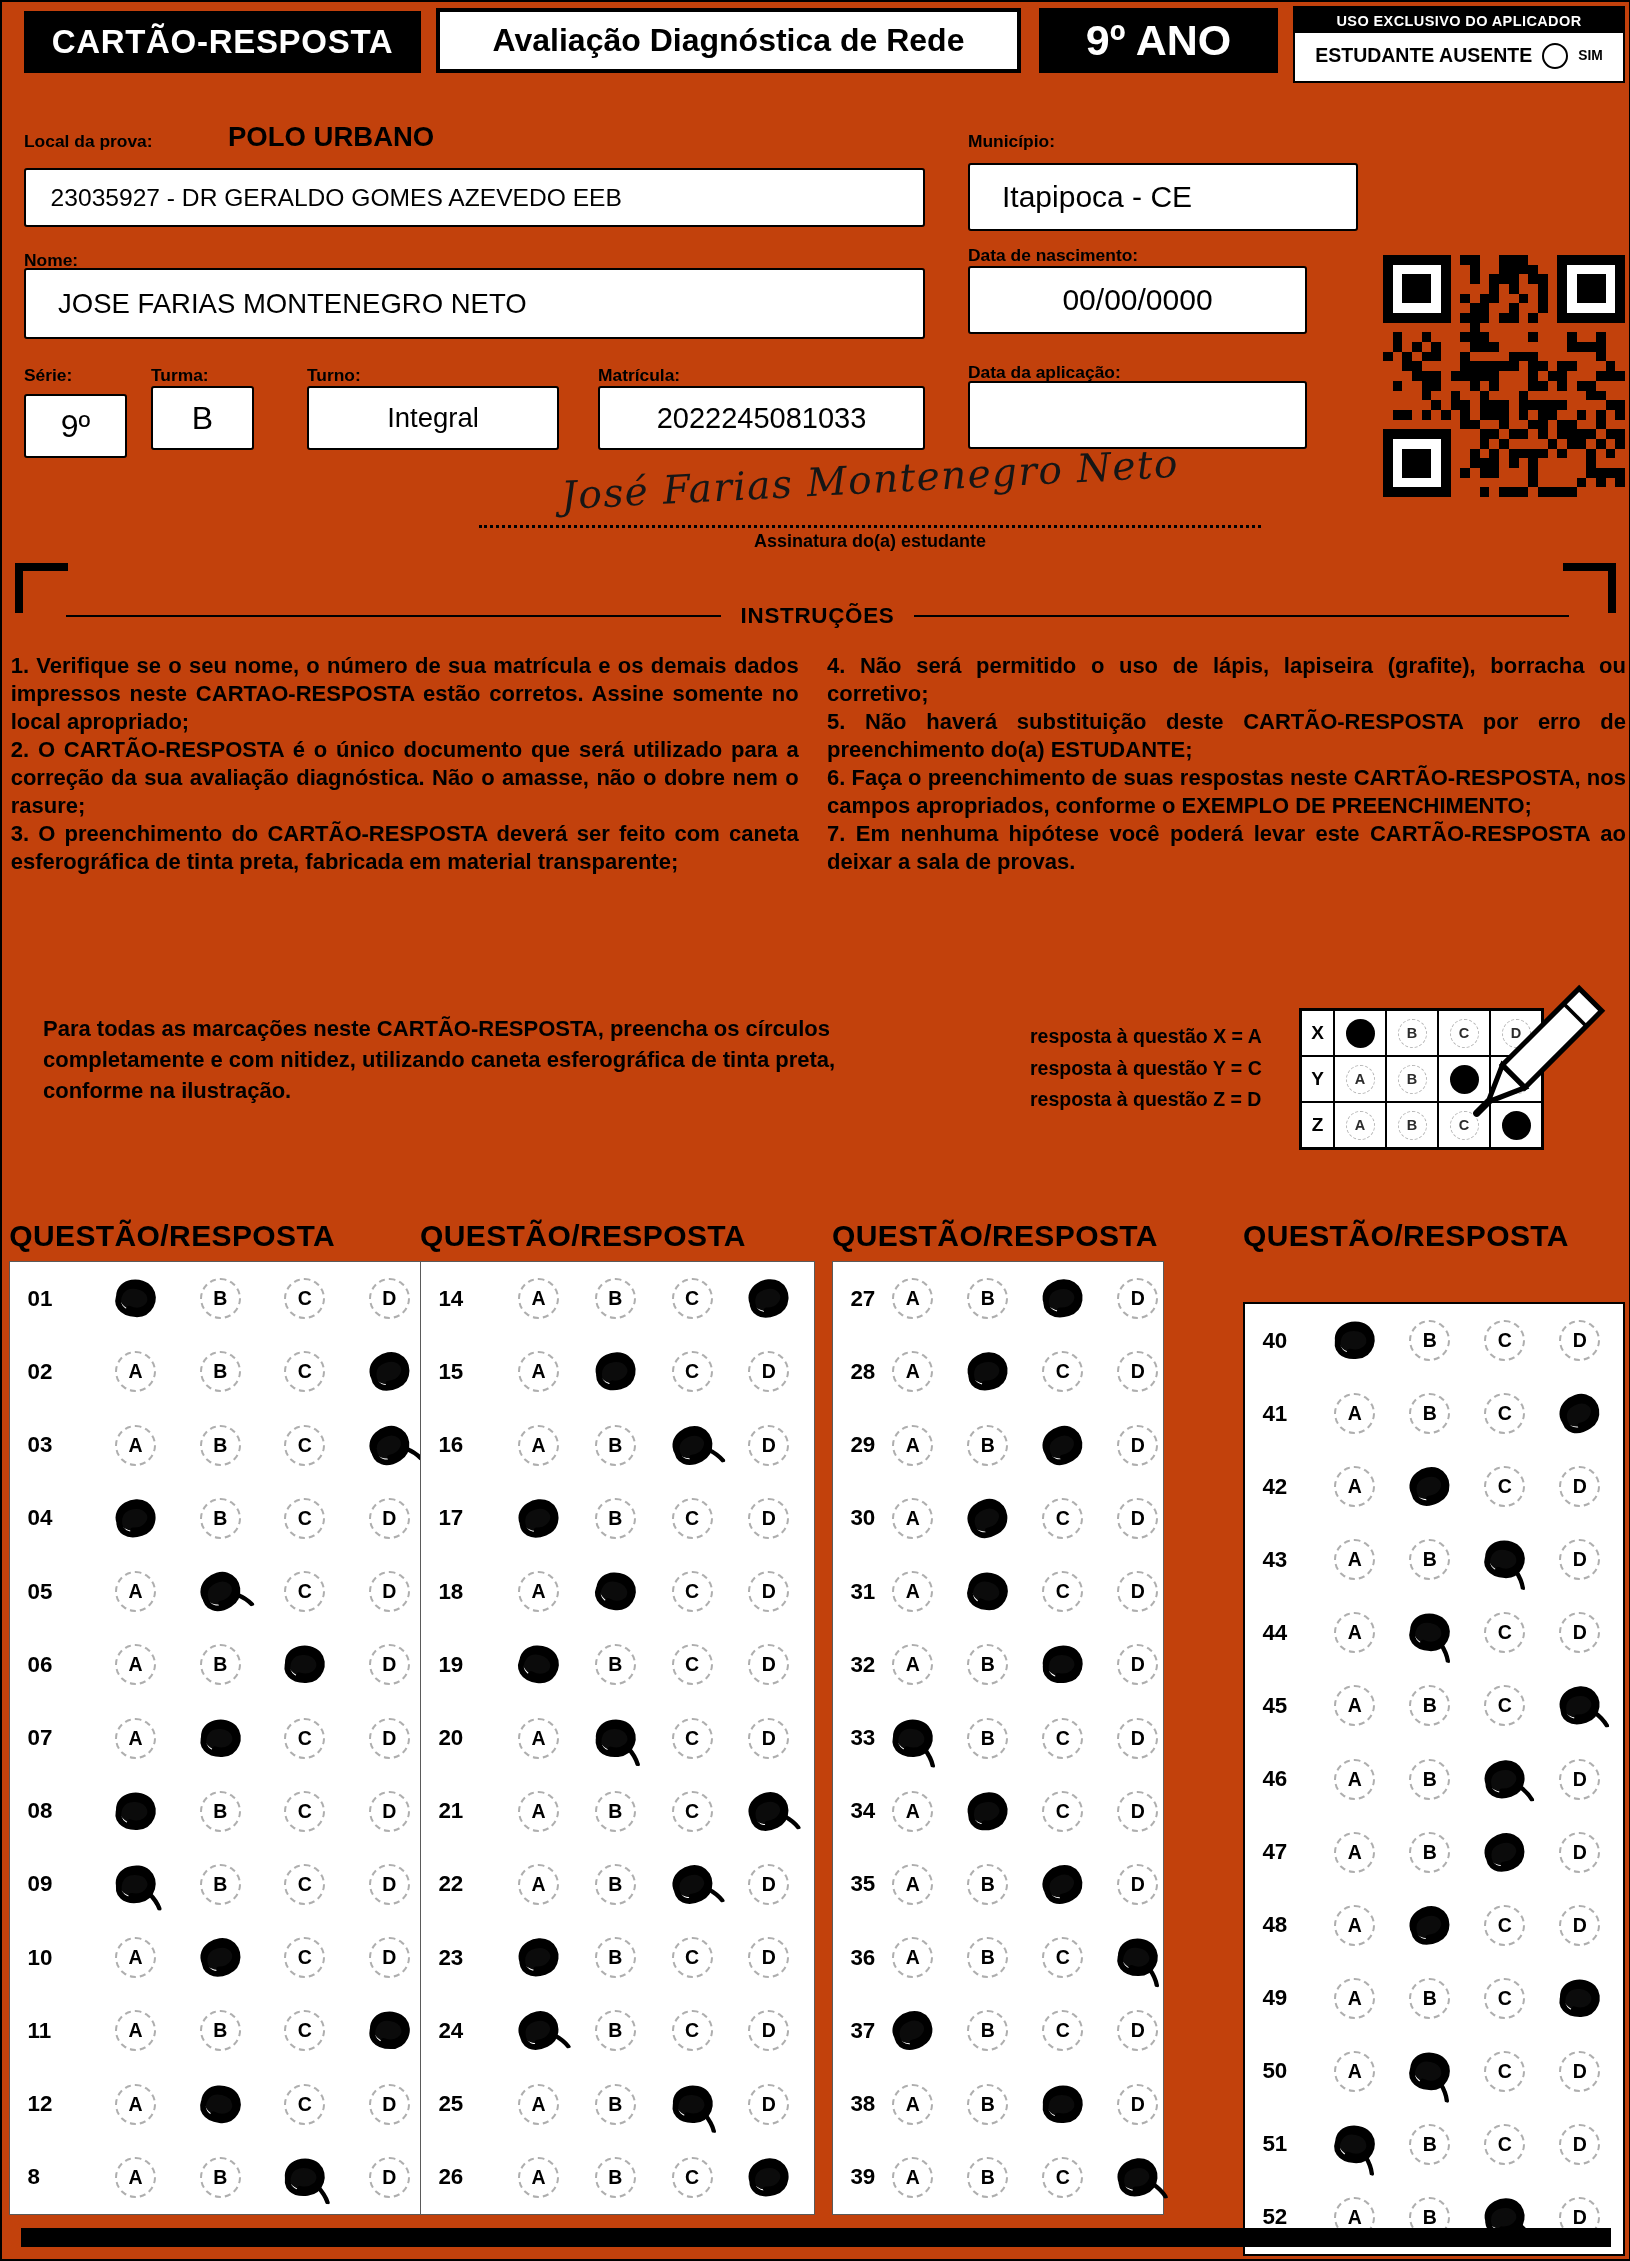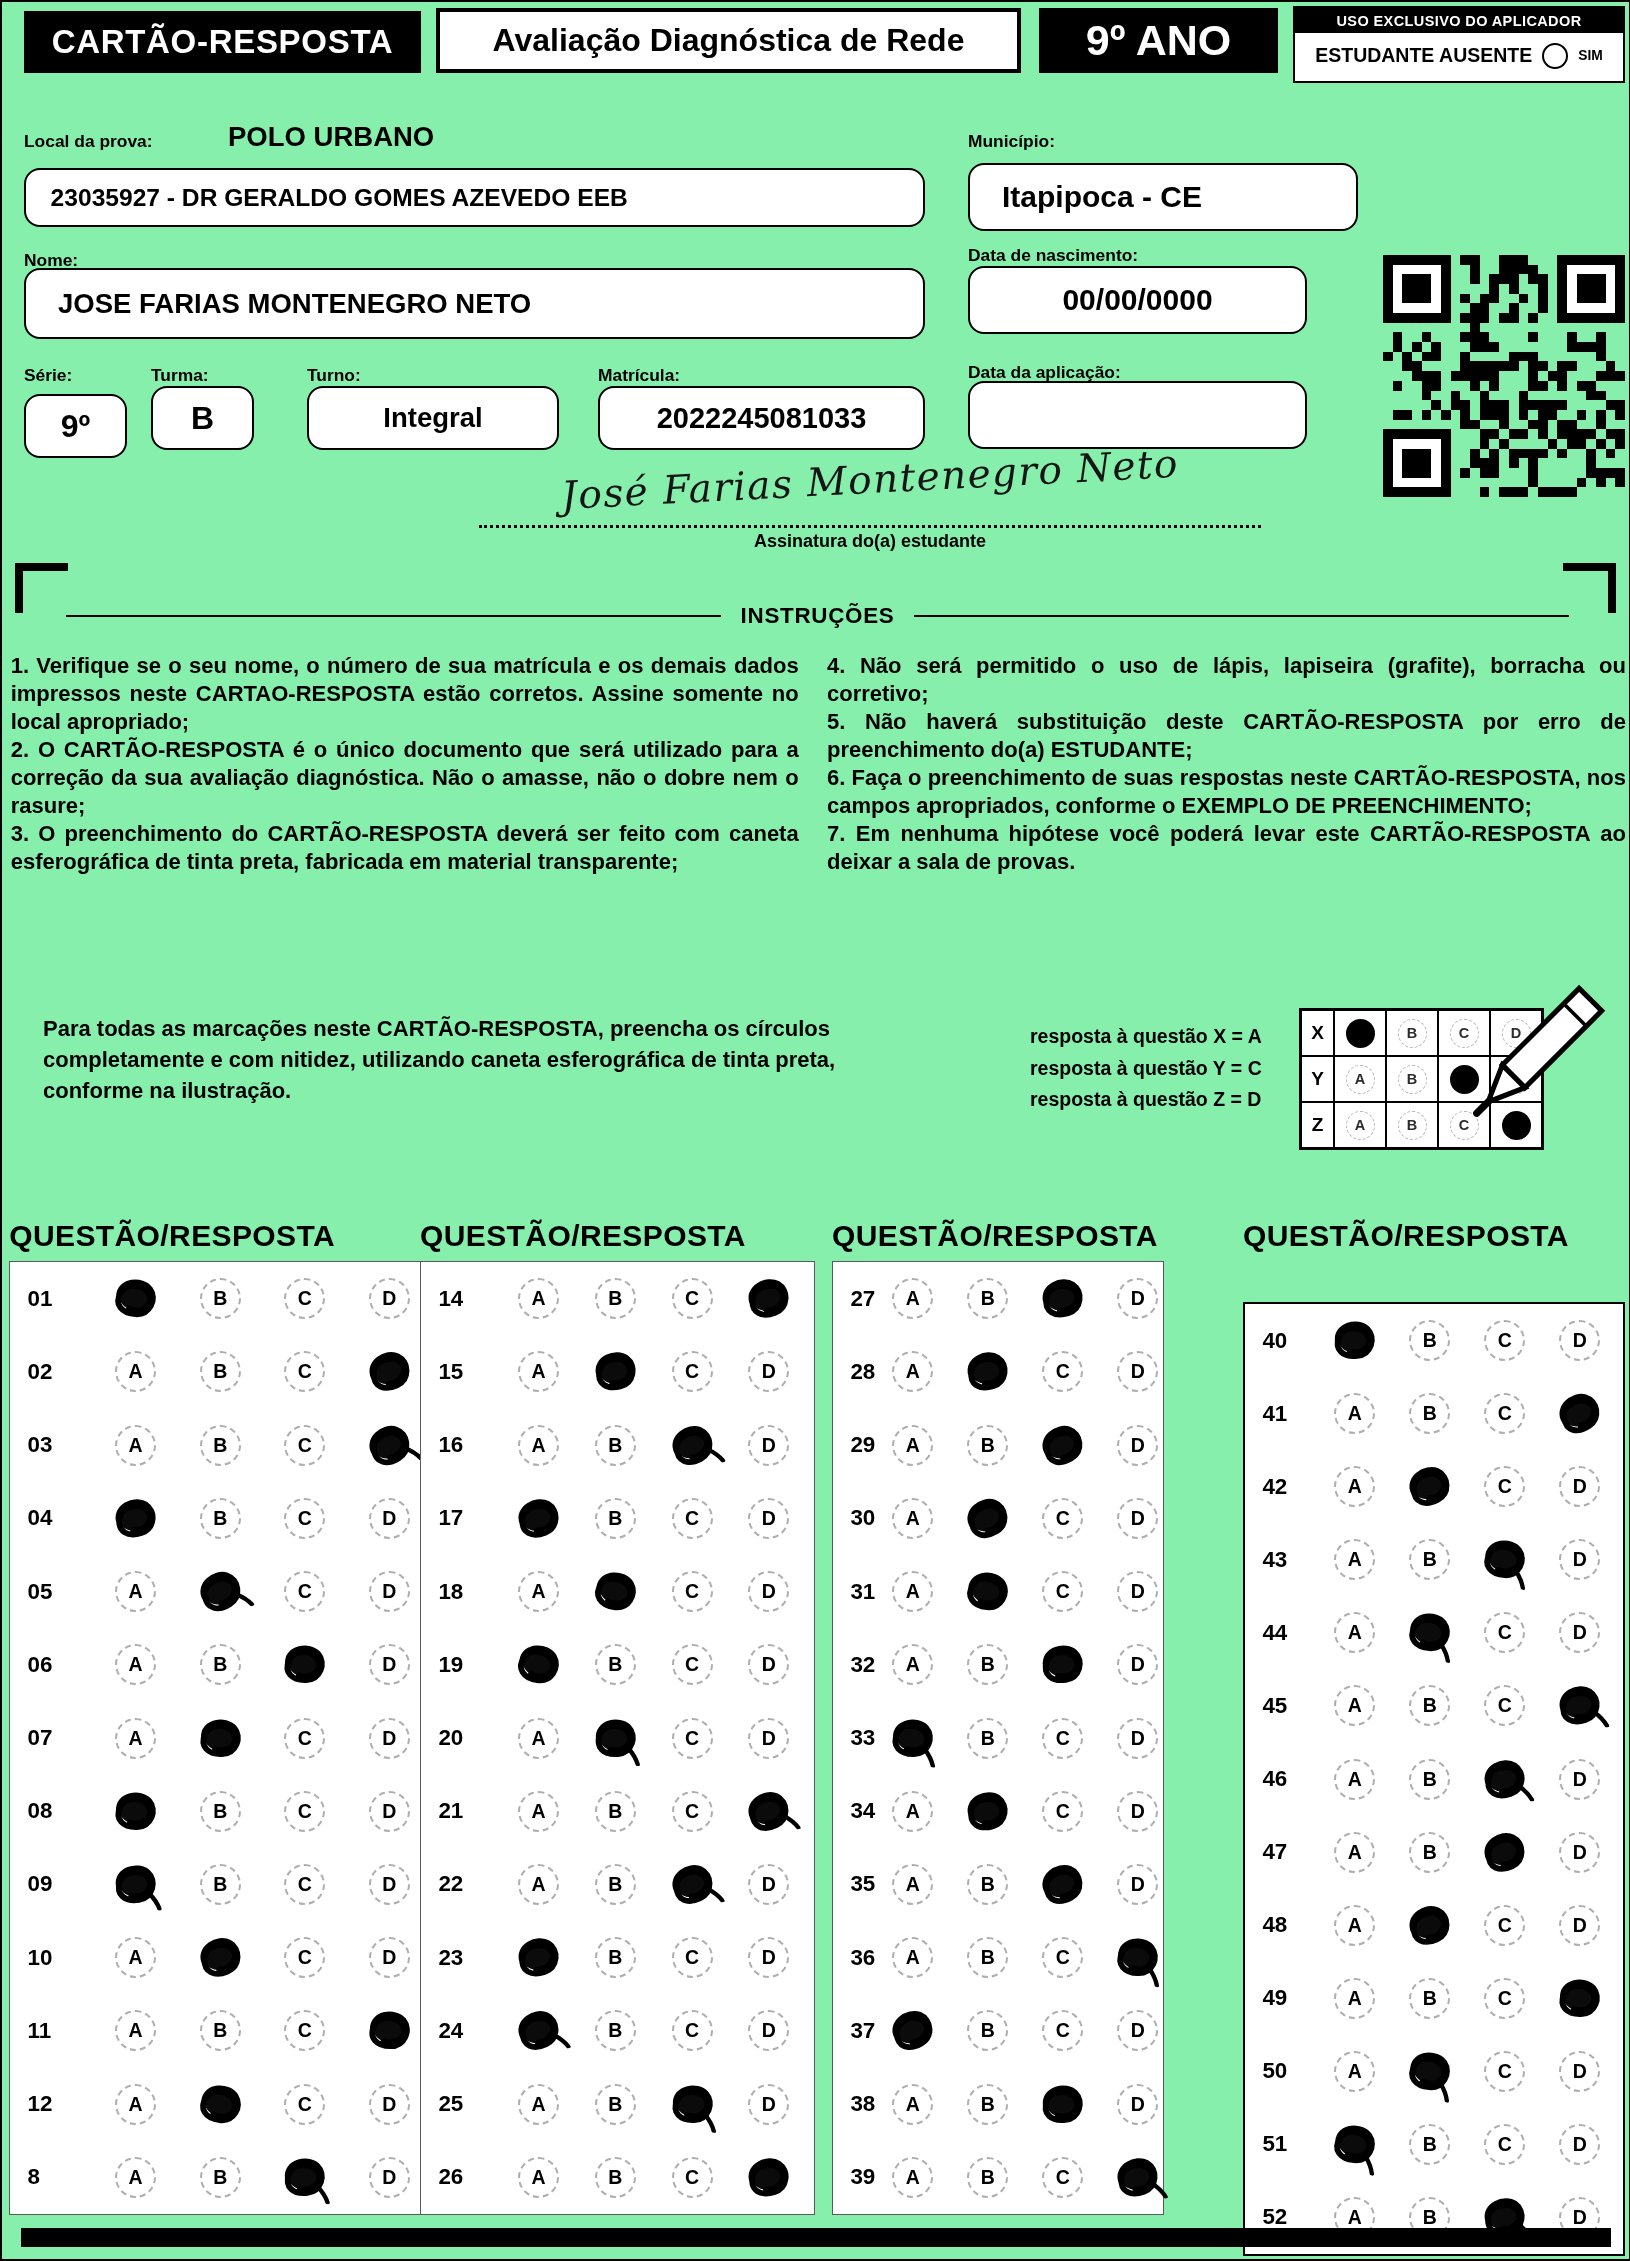--- a/index.html
+++ b/index.html
@@ -1,35 +1,35 @@
 <!DOCTYPE html>
 <html style="font-size:11.6px"><head>
 <meta charset="utf-8">
 <style>
   html,body{margin:0;padding:0;background:#ddd;}
-  .page{position:relative;width:1631px;height:2261px;background:#86efac;color:#000;
+  .page{position:relative;width:1631px;height:2261px;background:#c2410c;color:#000;
         font-family:"Liberation Sans",sans-serif;border:2.2px solid #000;box-sizing:border-box;overflow:hidden;}
   .abs{position:absolute;}
 
   
   .black-box{background:#000;color:#fff;display:flex;align-items:center;justify-content:center;font-weight:bold;}
   .b-card{left:22px;top:8.7px;width:397px;height:62px;font-size:33px;letter-spacing:0.7px;}
   .b-exam{left:434px;top:5.8px;width:585px;height:65px;border:4.3px solid #000;box-sizing:border-box;
           display:flex;align-items:center;justify-content:center;font-size:32px;font-weight:bold;background:#fff;}
   .b-grade{left:1037px;top:5.8px;width:239px;height:65px;font-size:43px;}
   .examiner{left:1291px;top:4.3px;width:332px;height:77px;border:2.2px solid #000;box-sizing:border-box;background:#fff;}
   .examiner .strip{background:#000;color:#fff;font-weight:bold;font-size:14.5px;height:24.6px;
                    display:flex;align-items:center;justify-content:center;letter-spacing:0.4px;}
   .examiner .ebody{display:flex;align-items:center;justify-content:center;gap:10px;height:46px;font-weight:bold;font-size:19.5px;}
   .absent-circle{width:26px;height:26px;border:2.2px solid #000;border-radius:50%;box-sizing:border-box;}
   .sim{font-size:13.8px;}
 
   
   .lbl{font-size:17.4px;font-weight:bold;white-space:nowrap;}
-  .fbox{border:2.9px solid #000;border-radius:16px;display:flex;align-items:center;font-weight:bold;box-sizing:border-box;background:#fff;}
+  .fbox{border:2.9px solid #000;border-radius:3px;display:flex;align-items:center;font-weight:normal;box-sizing:border-box;background:#fff;}
   .f-school{left:22px;top:166px;width:901px;height:59px;font-size:24.6px;padding-left:24.6px;}
   .f-mun{left:966px;top:161px;width:390px;height:68px;font-size:30px;padding-left:32px;}
   .f-nome{left:22px;top:266px;width:901px;height:71px;font-size:27.5px;padding-left:32px;}
   .f-nasc{left:966px;top:264px;width:339px;height:68px;font-size:30px;justify-content:center;}
   .f-serie{left:22px;top:384px;width:103px;height:64px;font-size:32px;justify-content:center;margin-top:8px;}
   .f-turma{left:149px;top:384px;width:103px;height:64px;font-size:32px;justify-content:center;}
   .f-turno{left:305px;top:384px;width:252px;height:64px;font-size:27.5px;justify-content:center;}
   .f-matr{left:596px;top:384px;width:327px;height:64px;font-size:29px;justify-content:center;}
   .f-aplic{left:966px;top:379px;width:339px;height:68px;font-size:29px;padding-left:22px;}
   .big-val{font-size:27.5px;font-weight:bold;}

